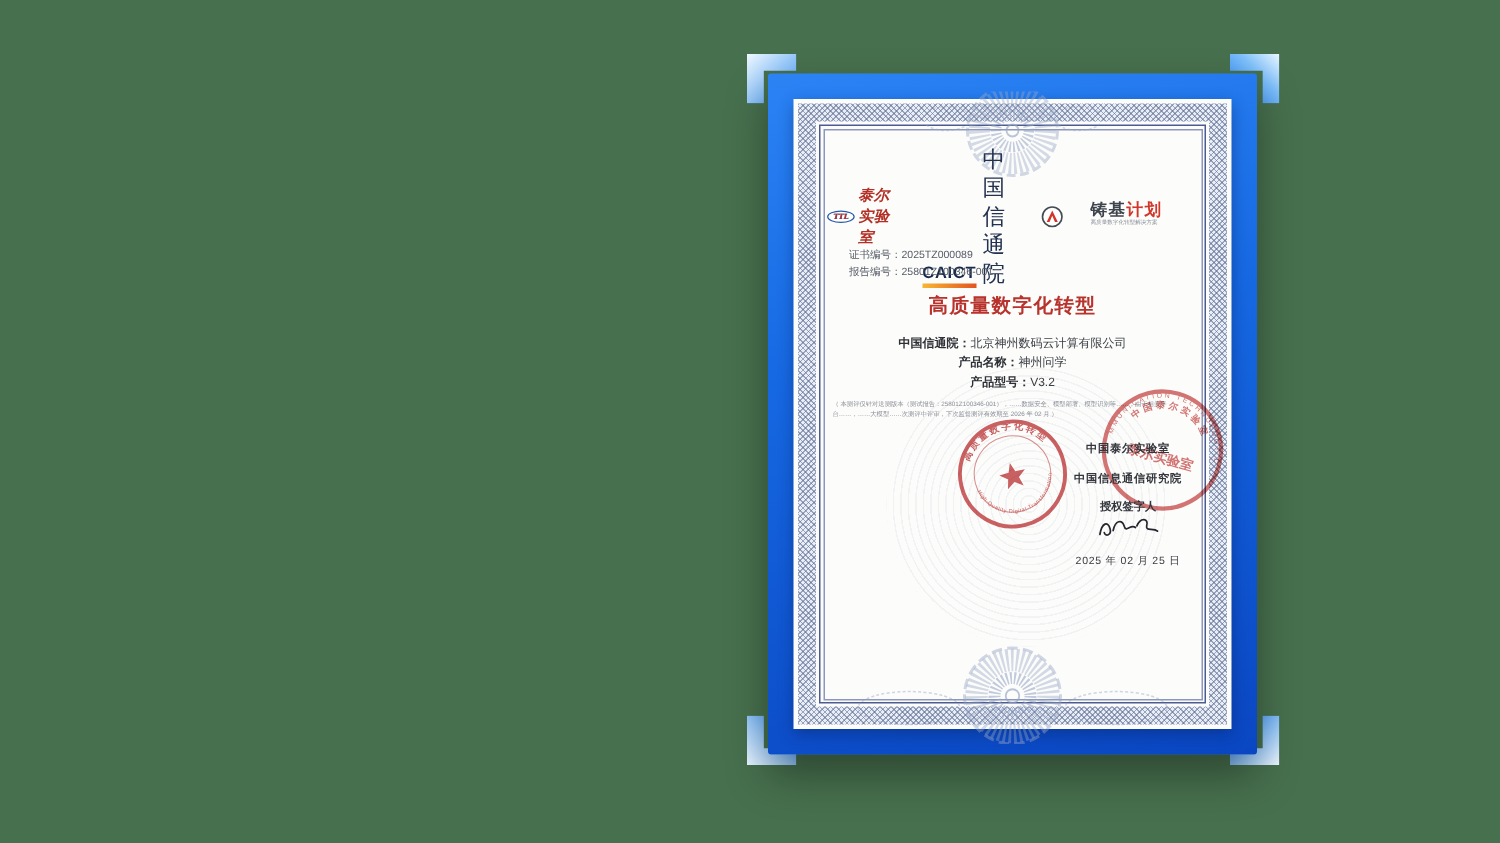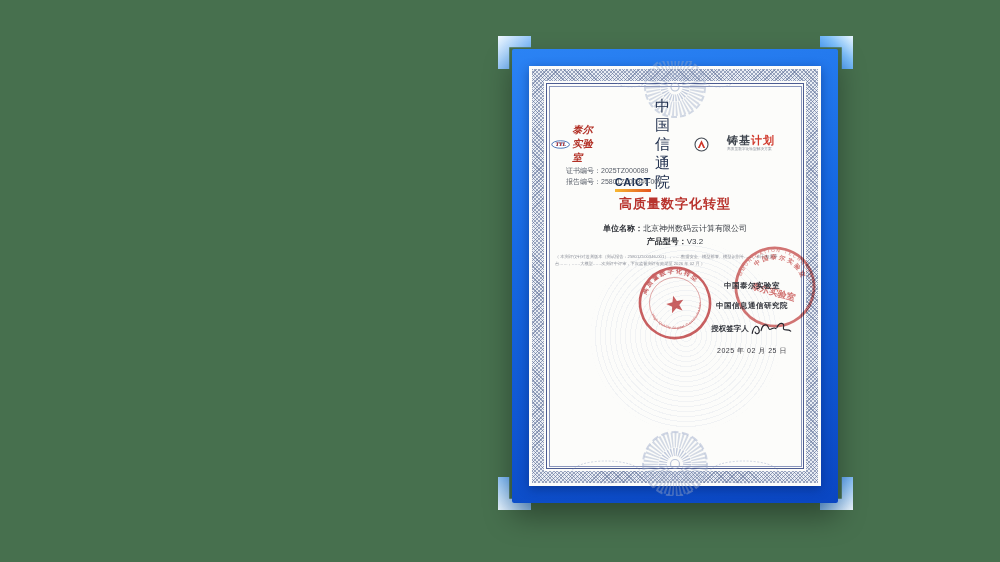--- a/index.html
+++ b/index.html
@@ -77,21 +77,21 @@
   .body-p { margin:12px 10px 0 10px; font-size:7.5px; line-height:1.65; color:#40444c; text-indent:2em; text-align:justify; }
   .u { border-bottom:.5px solid #40444c; padding:0 1px; }
 
   .fine { margin:5px 4px 0 4px; font-size:6px; transform:scale(.7); transform-origin:left top;
           width:142%; line-height:1.6; color:#8b8f99; }
 
   
   .seals { position:relative; height:96px; margin-top:-4px; }
   .issuer { position:absolute; right:-14px; top:12px; width:122px; text-align:center; }
   .issuer-line { font-size:7.5px; font-weight:bold; color:#33363d; margin-bottom:10px; letter-spacing:.5px; }
-  .signer-row { display:flex; justify-content:center; align-items:center; gap:0; margin-top:-1px; }
+  .signer-row { display:flex; justify-content:center; align-items:center; gap:0; margin-top:-1px;flex-direction:column; }
   .signer-label { font-size:7.5px; font-weight:bold; color:#33363d; }
   .date { font-size:7px; color:#3a3a40; letter-spacing:.5px; margin-top:8px; }
   .stamp { position:absolute; mix-blend-mode:multiply; }
   .stamp.left { left:86px; top:-4px; opacity:.8; }
   .stamp.right { left:182px; top:-24px; opacity:.72; }
 </style>
 </head>
 <body>
 
 <div class="stage">
@@ -164,21 +164,22 @@
         </div>
 
         <div class="numbers">
           <div><span>证书编号：</span><span>2025TZ000089</span></div>
           <div><span>报告编号：</span><span>25801Z100346-001</span></div>
         </div>
 
         <div class="t1">高质量数字化转型</div>
 
         <div class="fields">
-          <div><b>单位名称：</b><span>北京神州数码云计算有限公司</span></div>
+          <div><b>中国信通院：</b><span>北京神州数码云计算有限公司</span></div>
+          <div><b>产品名称：</b><span>神州问学</span></div>
           <div><b>产品型号：</b><span>V3.2</span></div>
         </div>
 
 
         <div class="fine">（ 本测评仅针对送测版本（测试报告：25801Z100346-001），……数据安全、模型部署、模型识别等……，由于相关平台……，……大模型……次测评中评审，下次监督测评有效期至 2026 年 02 月 ）</div>
 
         <div class="seals">
 
           <svg class="stamp left" width="76" height="76" viewBox="0 0 76 76">
             <defs>

